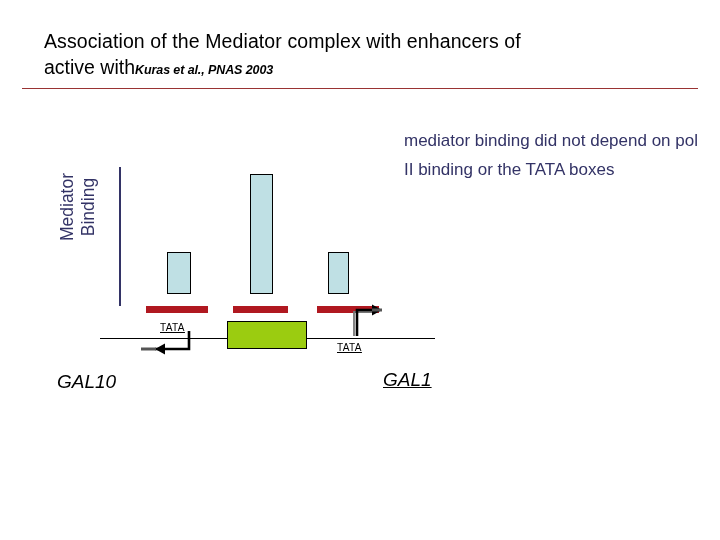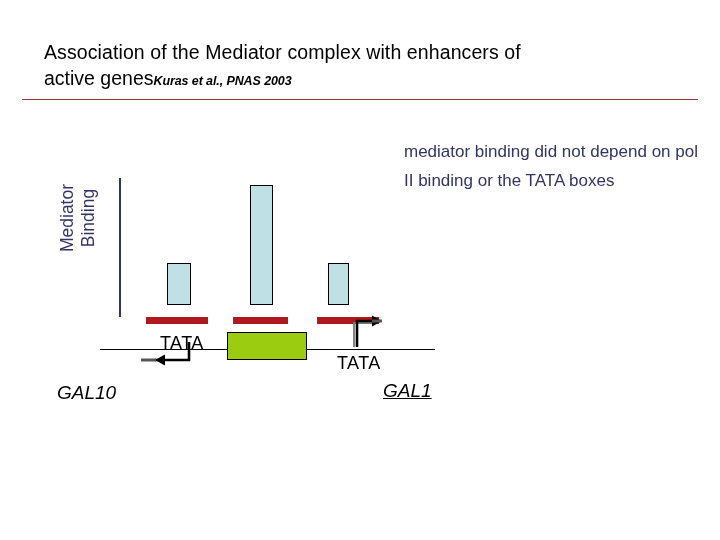--- a/index.html
+++ b/index.html
@@ -10,21 +10,21 @@
   body {
     width: 720px;
     height: 540px;
     background: #ffffff;
     font-family: "Liberation Sans", sans-serif;
     overflow: hidden;
     position: relative;
   }
   #slide {
     position: absolute;
-    left: 0; top: 11px;
+    left: 0; top: 0;
     width: 720px;
     height: 391px;
   }
 
   
   .title-block {
     position: absolute;
     left: 44px;
     top: 28px;
     width: 620px;
@@ -130,24 +130,25 @@
     width: 80px;
     height: 28px;
     background: #9bcc10;
     border: 1.6px solid #000000;
     box-sizing: border-box;
   }
 
   
   .tata {
     position: absolute;
-    font-size: 18px;
+    font-size: 10px;
     color: #000000;
     letter-spacing: 0.4px;
     white-space: nowrap;
+    text-decoration: underline;
   }
   .tata-left  { left: 160px; top: 322px; }
   .tata-right { left: 337px; top: 342px; }
 
   
   .arrow-svg { position: absolute; }
 
   
   .gene-label {
     position: absolute;
@@ -162,21 +163,21 @@
   .gal1  { left: 383px; top: 353px; text-decoration: underline; }
 </style>
 </head>
 <body>
 
 <div id="slide">
 
   <div class="title-block">
     <div class="title-line1">Association of the Mediator complex with enhancers of</div>
     <div class="title-line2">
-      <span>active genes</span><span class="citation">Kuras et al., PNAS 2003</span>
+      <span>active with</span><span class="citation">Kuras et al., PNAS 2003</span>
     </div>
   </div>
   <div class="title-rule"></div>
 
   <div class="note">mediator binding did not depend on pol II binding or the TATA boxes</div>
 
   <div class="yaxis-line"></div>
   <div class="yaxis-label">
     <span>Mediator</span>
     <span>Binding</span>

